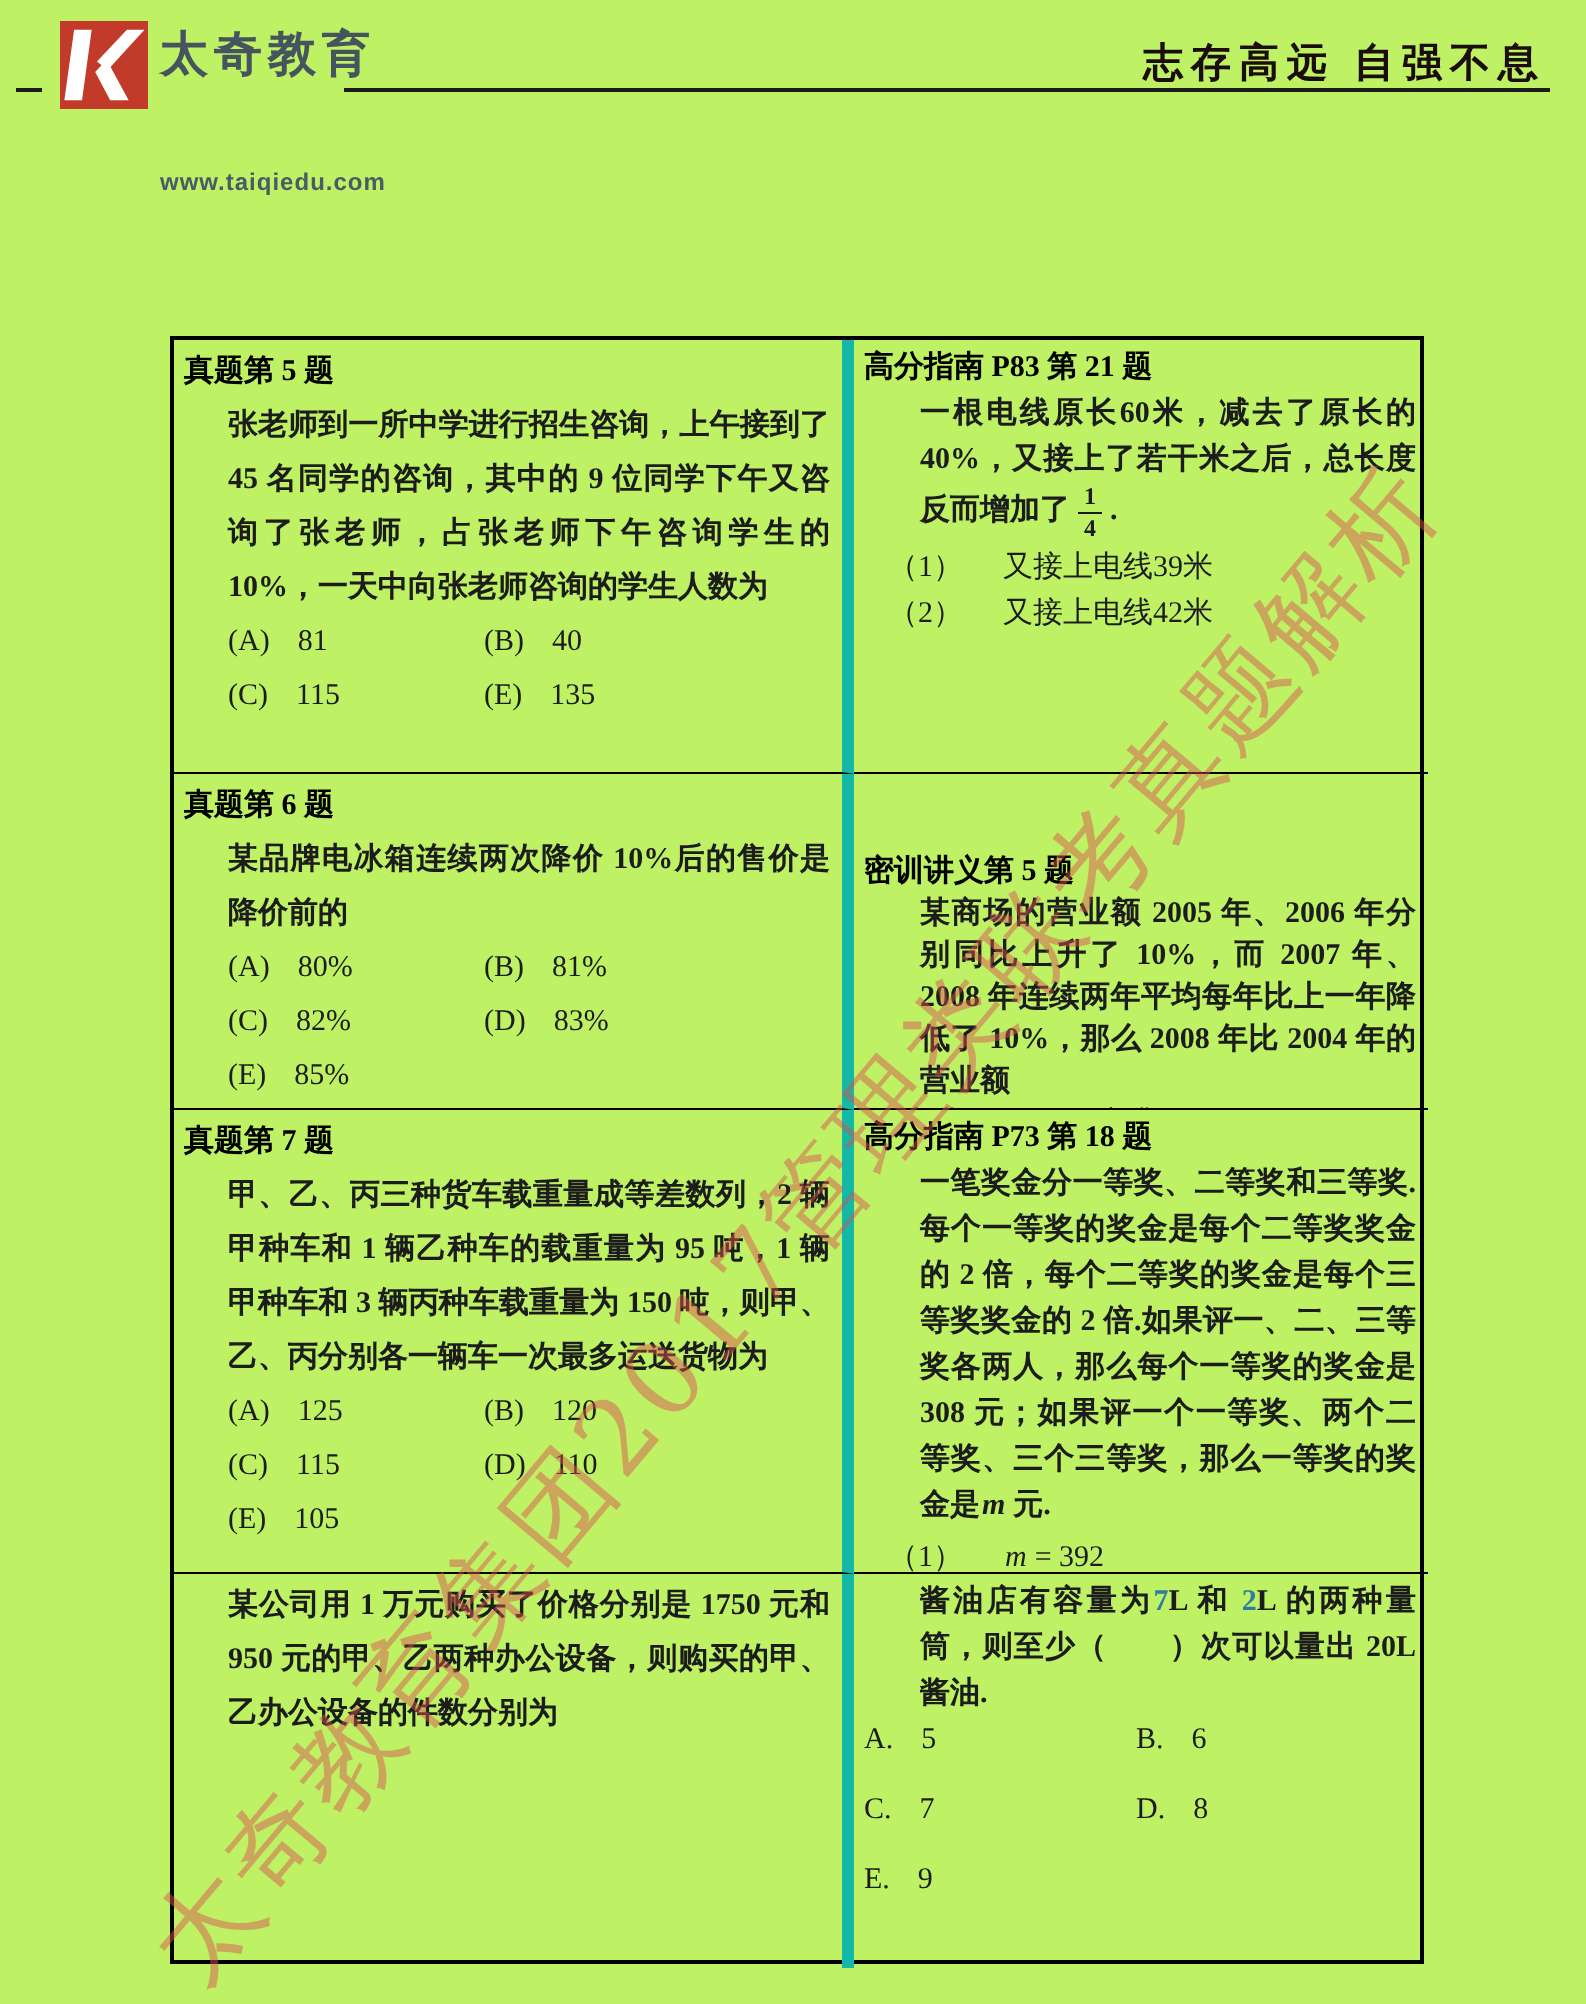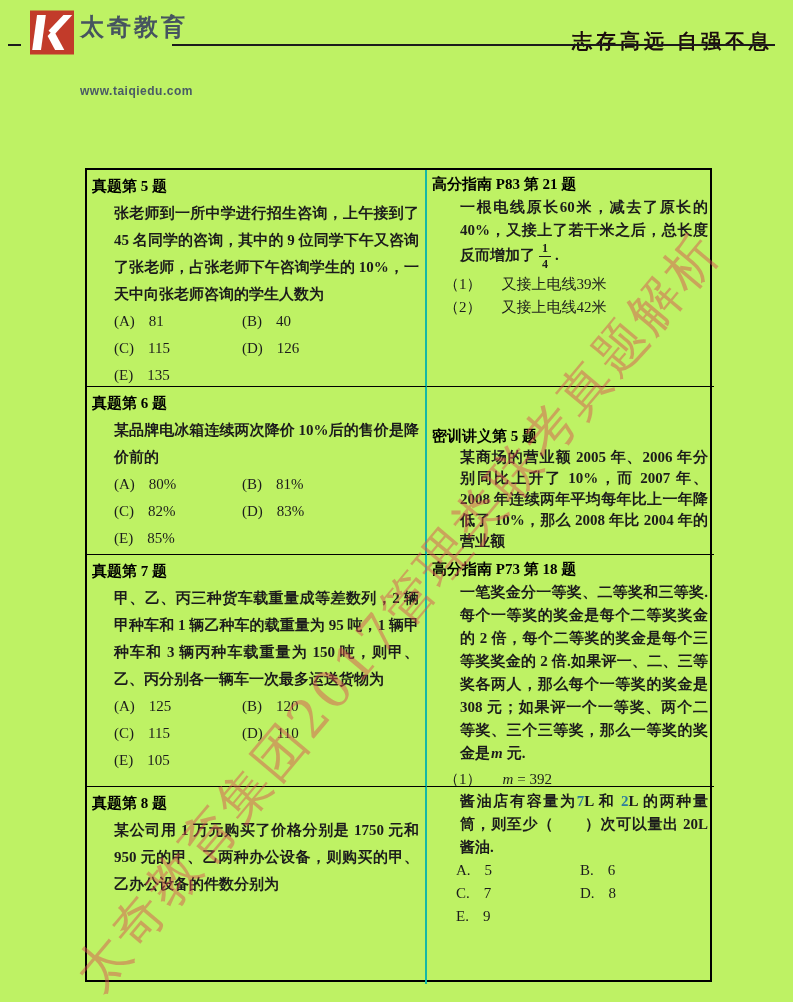--- a/index.html
+++ b/index.html
@@ -5,44 +5,44 @@
   html,body{margin:0;padding:0;background:#ffffff;}
   .page{position:relative;width:793px;height:1002px;background:#bef264;overflow:hidden;
         font-family:"Liberation Serif","DejaVu Serif",serif;color:#1c1c1c;}
 
   
   .logo{position:absolute;left:30px;top:10px;width:44px;height:45px;}
   .brand{position:absolute;left:80px;top:11px;font-size:24px;color:#46545f;
          font-family:"Liberation Sans","DejaVu Sans",sans-serif;font-weight:600;letter-spacing:3px;}
   .website{position:absolute;left:80px;top:39px;font-size:12px;font-weight:bold;color:#4a5a66;
            font-family:"Liberation Sans","DejaVu Sans",sans-serif;letter-spacing:0.5px;margin-top:45px;}
-  .slogan{position:absolute;right:20px;top:28px;font-size:20px;font-weight:bold;color:#1c0d0d;
-          font-family:Liberation Serif, serif;letter-spacing:4px;}
+  .slogan{position:absolute;right:20px;top:18px;font-size:20px;font-weight:bold;color:#1c0d0d;
+          font-family:Liberation Sans, sans-serif;letter-spacing:4px;}
   .rule-dash{position:absolute;left:8px;top:44px;width:13px;height:2px;background:#1c1c1c;}
   .rule-long{position:absolute;left:172px;top:44px;width:603px;height:2px;background:#1c1c1c;}
 
   
   .watermark{position:absolute;left:398px;top:612px;transform:translate(-50%,-50%) rotate(-50deg);
              font-size:52px;letter-spacing:3px;white-space:nowrap;color:rgba(216,82,82,0.48);
              z-index:5;pointer-events:none;font-family:"DejaVu Serif",serif;}
 
   
   .qtable{position:absolute;left:85px;top:168px;width:627px;height:814px;box-sizing:border-box;
           display:grid;grid-template-columns:340px 287px;grid-template-rows:217px 168px 232px 197px;
           border:2px solid #000;}
-  .cell{box-sizing:border-box;border-right:2px solid #14b8a6;border-bottom:1px solid #000;
+  .cell{box-sizing:border-box;border-right:6px solid #14b8a6;border-bottom:1px solid #000;
         padding:3px 6px 0 5px;overflow:hidden;font-size:15px;line-height:27px;}
   .cell.col-r{border-right:none;line-height:23px;}
   .cell.row-last{border-bottom:none;}
   .cell.dense{line-height:21px;margin-top:36px;}
   .q-title{font-weight:bold;font-size:15px;color:#000;}
   .q-body{margin-left:22px;text-align:justify;font-weight:bold;}
   .col-r .q-body{margin-left:28px;}
   .opts{margin-left:22px;display:grid;grid-template-columns:128px auto;}
-  .col-r .opts{margin-left:24px;grid-template-columns:124px auto;}
+  .col-r .opts{margin-left:0;grid-template-columns:124px auto;gap:12px;}
   .opt-label{margin-right:14px;}
   .stmts{margin-left:12px;margin-top:3px;}
   .stmt-label{margin-right:20px;}
   .frac{display:inline-block;vertical-align:middle;text-align:center;line-height:1.05;
         font-size:12px;margin:0 4px;}
   .frac .fnum{display:block;border-bottom:1px solid #1c1c1c;padding:0 3px 1px;}
   .frac .fden{display:block;padding-top:1px;}
   .var-it{font-style:italic;margin:0 4px 0 1px;}
   .teal{color:#2e7d9e;}
 </style>
@@ -69,21 +69,20 @@
 
   <div class="qtable">
 
     <div class="cell">
       <div class="q-title">真题第 5 题</div>
       <div class="q-body">张老师到一所中学进行招生咨询，上午接到了 45 名同学的咨询，其中的 9 位同学下午又咨询了张老师，占张老师下午咨询学生的 10%，一天中向张老师咨询的学生人数为</div>
       <div class="opts">
         <div><span class="opt-label">(A)</span><span>81</span></div>
         <div><span class="opt-label">(B)</span><span>40</span></div>
         <div><span class="opt-label">(C)</span><span>115</span></div>
-        <div><span class="opt-label">(D)</span><span>126</span></div>
         <div><span class="opt-label">(E)</span><span>135</span></div>
       </div>
     </div>
 
     <div class="cell col-r">
       <div class="q-title">高分指南 P83 第 21 题</div>
       <div class="q-body">
         <span>一根电线原长60米，减去了原长的40%，又接上了若干米之后，总长度反而增加了</span><span class="frac"><span class="fnum">1</span><span class="fden">4</span></span><span>.</span>
       </div>
       <div class="stmts">
@@ -127,21 +126,20 @@
       <div class="q-body">
         <span>一笔奖金分一等奖、二等奖和三等奖.每个一等奖的奖金是每个二等奖奖金的 2 倍，每个二等奖的奖金是每个三等奖奖金的 2 倍.如果评一、二、三等奖各两人，那么每个一等奖的奖金是 308 元；如果评一个一等奖、两个二等奖、三个三等奖，那么一等奖的奖金是</span><span class="var-it">m</span><span>元.</span>
       </div>
       <div class="stmts">
         <div><span class="stmt-label">（1）</span><span class="var-it">m</span><span>= 392</span></div>
 
       </div>
     </div>
 
     <div class="cell row-last">
-      <div class="q-title">真题第 8 题</div>
       <div class="q-body">某公司用 1 万元购买了价格分别是 1750 元和 950 元的甲、乙两种办公设备，则购买的甲、乙办公设备的件数分别为</div>
     </div>
 
     <div class="cell col-r row-last">
       <div class="q-body">
         <span>酱油店有容量为</span><span class="teal">7</span><span>L 和 </span><span class="teal">2</span><span>L 的两种量筒，则至少（　　）次可以量出 20L 酱油.</span>
       </div>
       <div class="opts">
         <div><span class="opt-label">A.</span><span>5</span></div>
         <div><span class="opt-label">B.</span><span>6</span></div>

